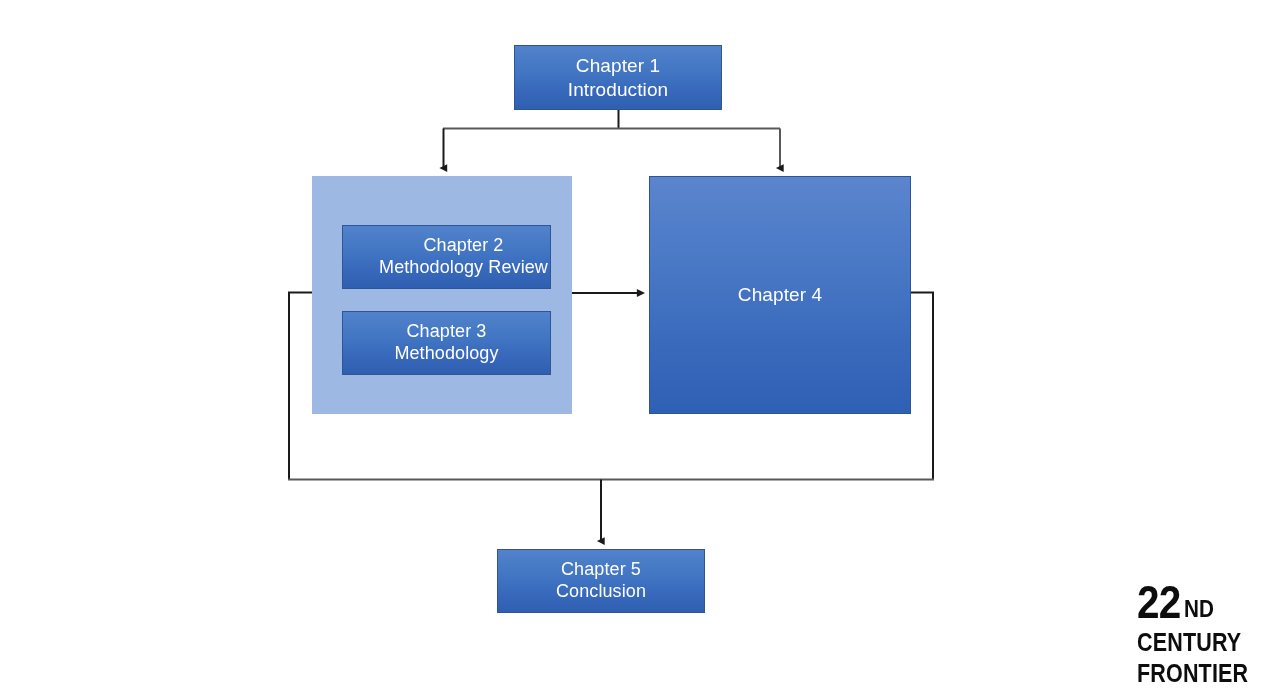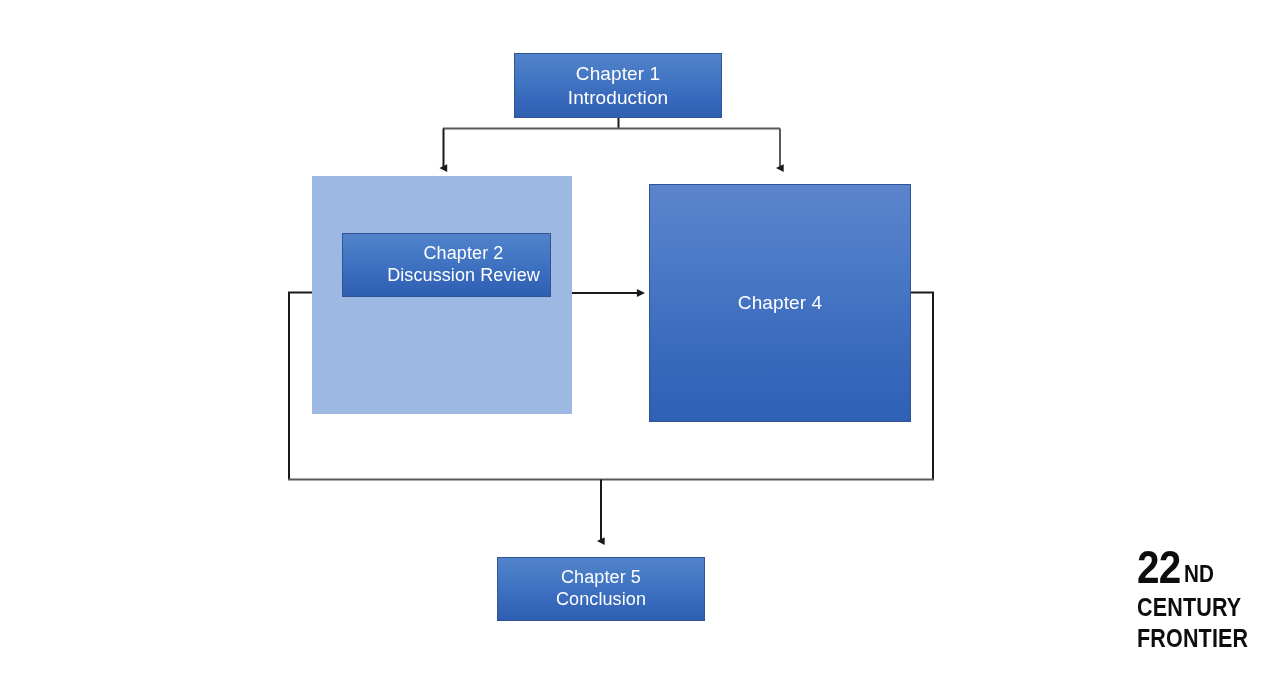--- a/index.html
+++ b/index.html
@@ -37,21 +37,20 @@
     box-sizing: border-box;
     display: flex;
     flex-direction: column;
     align-items: center;
     justify-content: center;
     color: #ffffff;
     text-align: center;
     line-height: 1.22;
     letter-spacing: .1px;
     white-space: nowrap;
-    margin-top: 8px;
   }
 
   .node .line1,
   .node .line2 {
     display: block;
   }
 
   
   .grad-blue {
     background: linear-gradient(to bottom, #5282ca 0%, #4377c4 38%, #3768bb 72%, #2f5fb0 100%);
@@ -116,20 +115,21 @@
     font-family: "Liberation Sans", sans-serif;
     font-weight: bold;
     line-height: 1;
     text-align: left;
     user-select: none;
   }
   #brand-logo .row-top {
     display: flex;
     align-items: flex-end;
     margin-bottom: 6px;
+    margin-top: 35px;
   }
   #brand-logo .lg-22 {
     font-size: 46px;
     font-weight: bold;
     letter-spacing: -1px;
     transform: scaleX(0.88);
     transform-origin: left bottom;
     line-height: .82;
   }
   #brand-logo .lg-nd {
@@ -189,23 +189,27 @@
 
   <div class="node grad-blue" id="node-ch1">
     <span class="line1">Chapter 1</span>
     <span class="line2">Introduction</span>
   </div>
 
   <div class="group-box" id="group-ch23"></div>
 
   <div class="node grad-blue" id="node-ch2">
     <span class="line1">Chapter 2</span>
-    <span class="line2">Discussion Review</span>
-  </div>
-
+    <span class="line2">Methodology Review</span>
+  </div>
+
+  <div class="node grad-blue" id="node-ch3">
+    <span class="line1">Chapter 3</span>
+    <span class="line2">Methodology</span>
+  </div>
 
   <div class="node grad-blue-lg" id="node-ch4">
     <span class="line1">Chapter 4</span>
   </div>
 
   <div class="node grad-blue" id="node-ch5">
     <span class="line1">Chapter 5</span>
     <span class="line2">Conclusion</span>
   </div>
 

